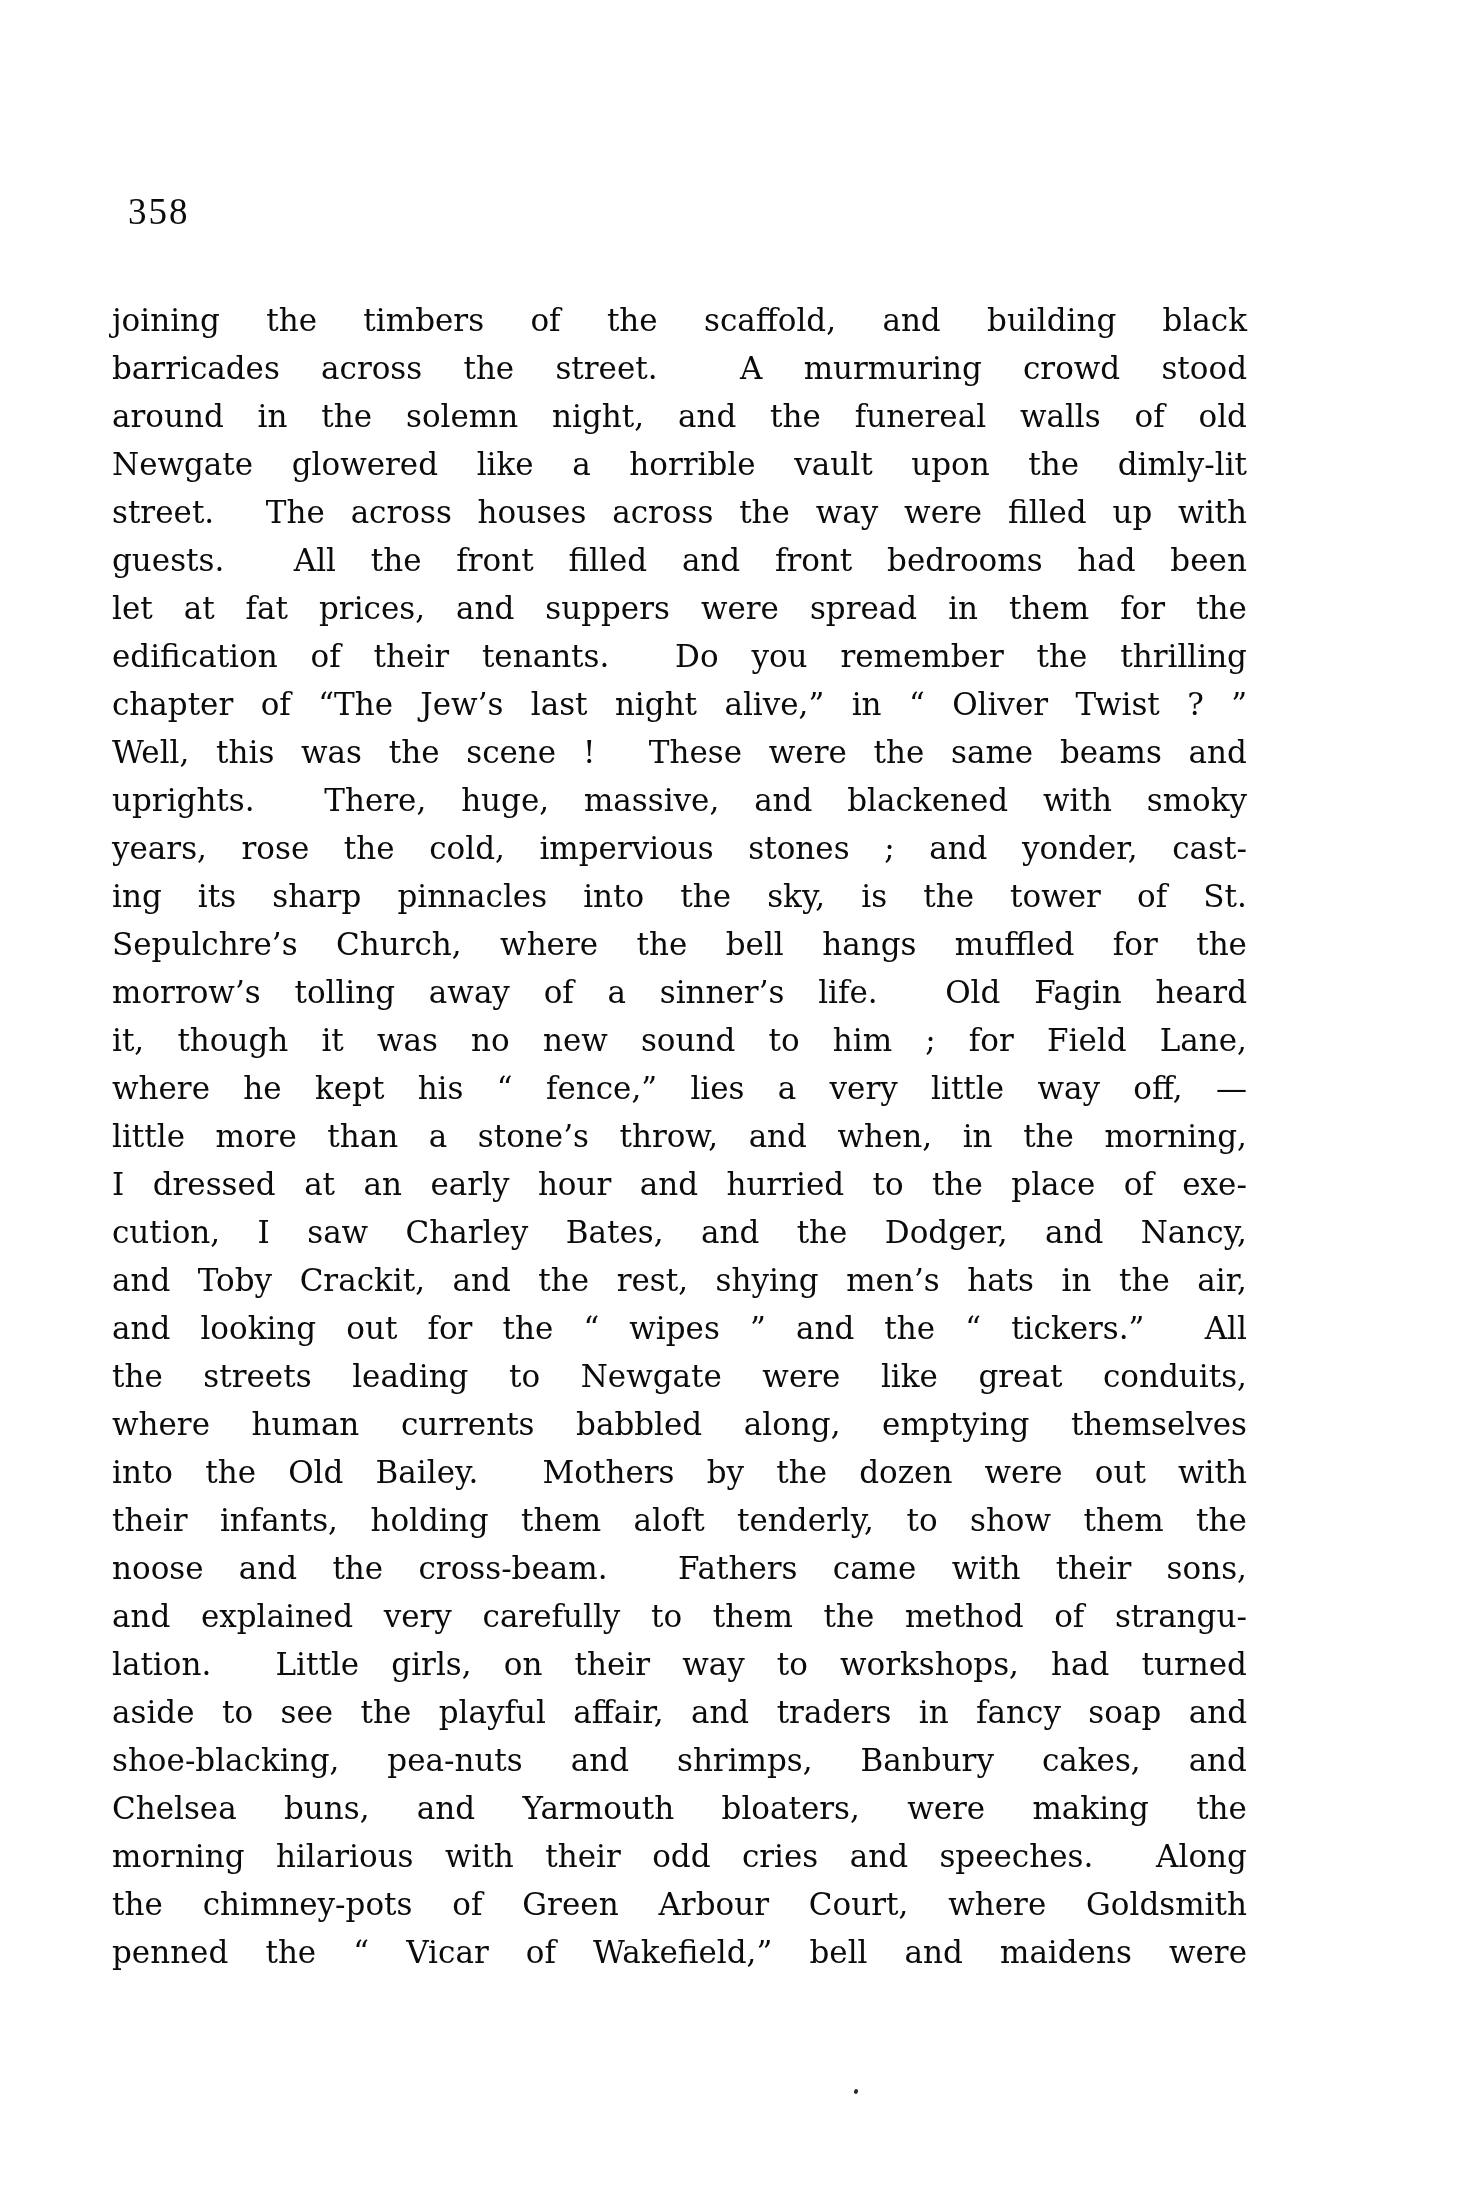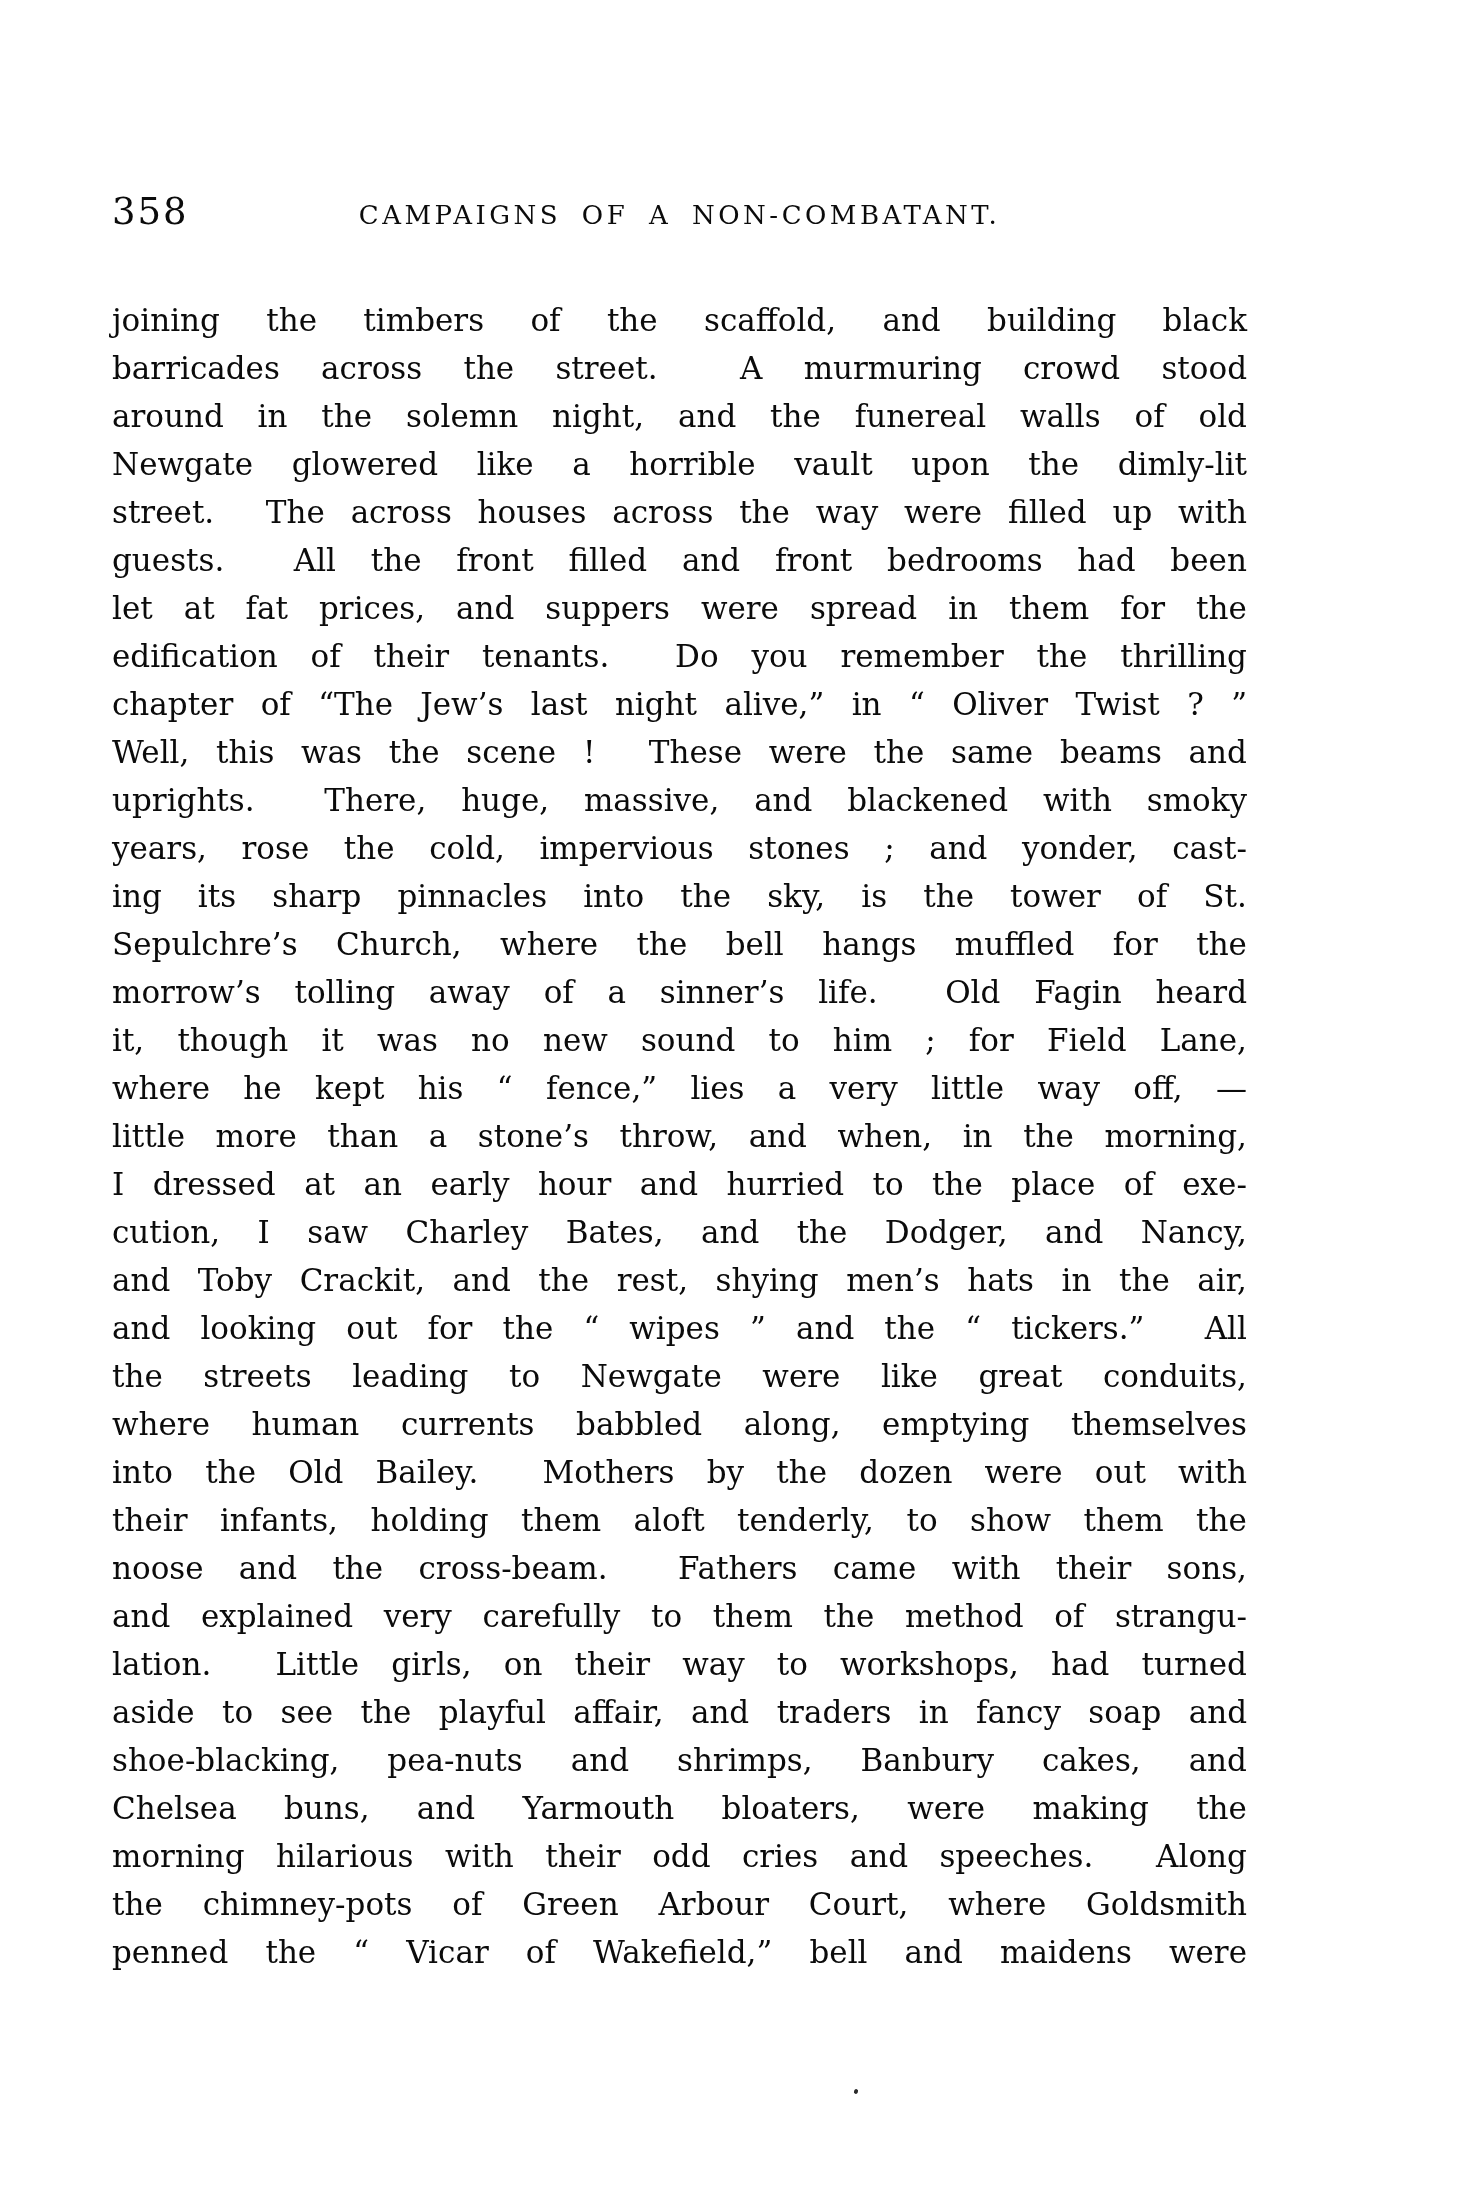--- a/index.html
+++ b/index.html
@@ -10,22 +10,22 @@
     color:#0b0b0b;
     font-family:"DejaVu Serif", serif;
     overflow:hidden;
   }
   
   .running-head{
     position:absolute;
     top:192px;left:112px;right:212px;height:42px;
   }
   .page-num{
-    position:absolute;left:0;top:0;
-    font-size:37px;letter-spacing:2px;line-height:40px;
+    position:absolute;left:16px;top:0;
+    font-size:37px;letter-spacing:2px;line-height:40px;font-family:Liberation Serif, serif;
   }
   .head-title{
     position:absolute;left:0;right:0;top:7px;
     text-align:center;
     font-size:26px;
     letter-spacing:3.5px;
     word-spacing:9px;
     line-height:32px;
   }
   
@@ -49,21 +49,20 @@
     transform:rotate(20deg);
   }
 </style>
 </head>
 <body>
 
 <div class="page">
 
   <header class="running-head">
     <span class="page-num">358</span>
-    <span class="head-title">CAMPAIGNS OF A NON-COMBATANT.</span>
   </header>
 
   <main class="text-block">
       <div class="line"><span class="w">joining</span><span class="w">the</span><span class="w">timbers</span><span class="w">of</span><span class="w">the</span><span class="w">scaffold,</span><span class="w">and</span><span class="w">building</span><span class="w">black</span></div>
       <div class="line"><span class="w">barricades</span><span class="w">across</span><span class="w">the</span><span class="w">street.</span><span class="w"></span><span class="w">A</span><span class="w">murmuring</span><span class="w">crowd</span><span class="w">stood</span></div>
       <div class="line"><span class="w">around</span><span class="w">in</span><span class="w">the</span><span class="w">solemn</span><span class="w">night,</span><span class="w">and</span><span class="w">the</span><span class="w">funereal</span><span class="w">walls</span><span class="w">of</span><span class="w">old</span></div>
       <div class="line"><span class="w">Newgate</span><span class="w">glowered</span><span class="w">like</span><span class="w">a</span><span class="w">horrible</span><span class="w">vault</span><span class="w">upon</span><span class="w">the</span><span class="w">dimly-lit</span></div>
       <div class="line"><span class="w">street.</span><span class="w"></span><span class="w">The</span><span class="w">across</span><span class="w">houses</span><span class="w">across</span><span class="w">the</span><span class="w">way</span><span class="w">were</span><span class="w">filled</span><span class="w">up</span><span class="w">with</span></div>
       <div class="line"><span class="w">guests.</span><span class="w"></span><span class="w">All</span><span class="w">the</span><span class="w">front</span><span class="w">filled</span><span class="w">and</span><span class="w">front</span><span class="w">bedrooms</span><span class="w">had</span><span class="w">been</span></div>
       <div class="line"><span class="w">let</span><span class="w">at</span><span class="w">fat</span><span class="w">prices,</span><span class="w">and</span><span class="w">suppers</span><span class="w">were</span><span class="w">spread</span><span class="w">in</span><span class="w">them</span><span class="w">for</span><span class="w">the</span></div>

